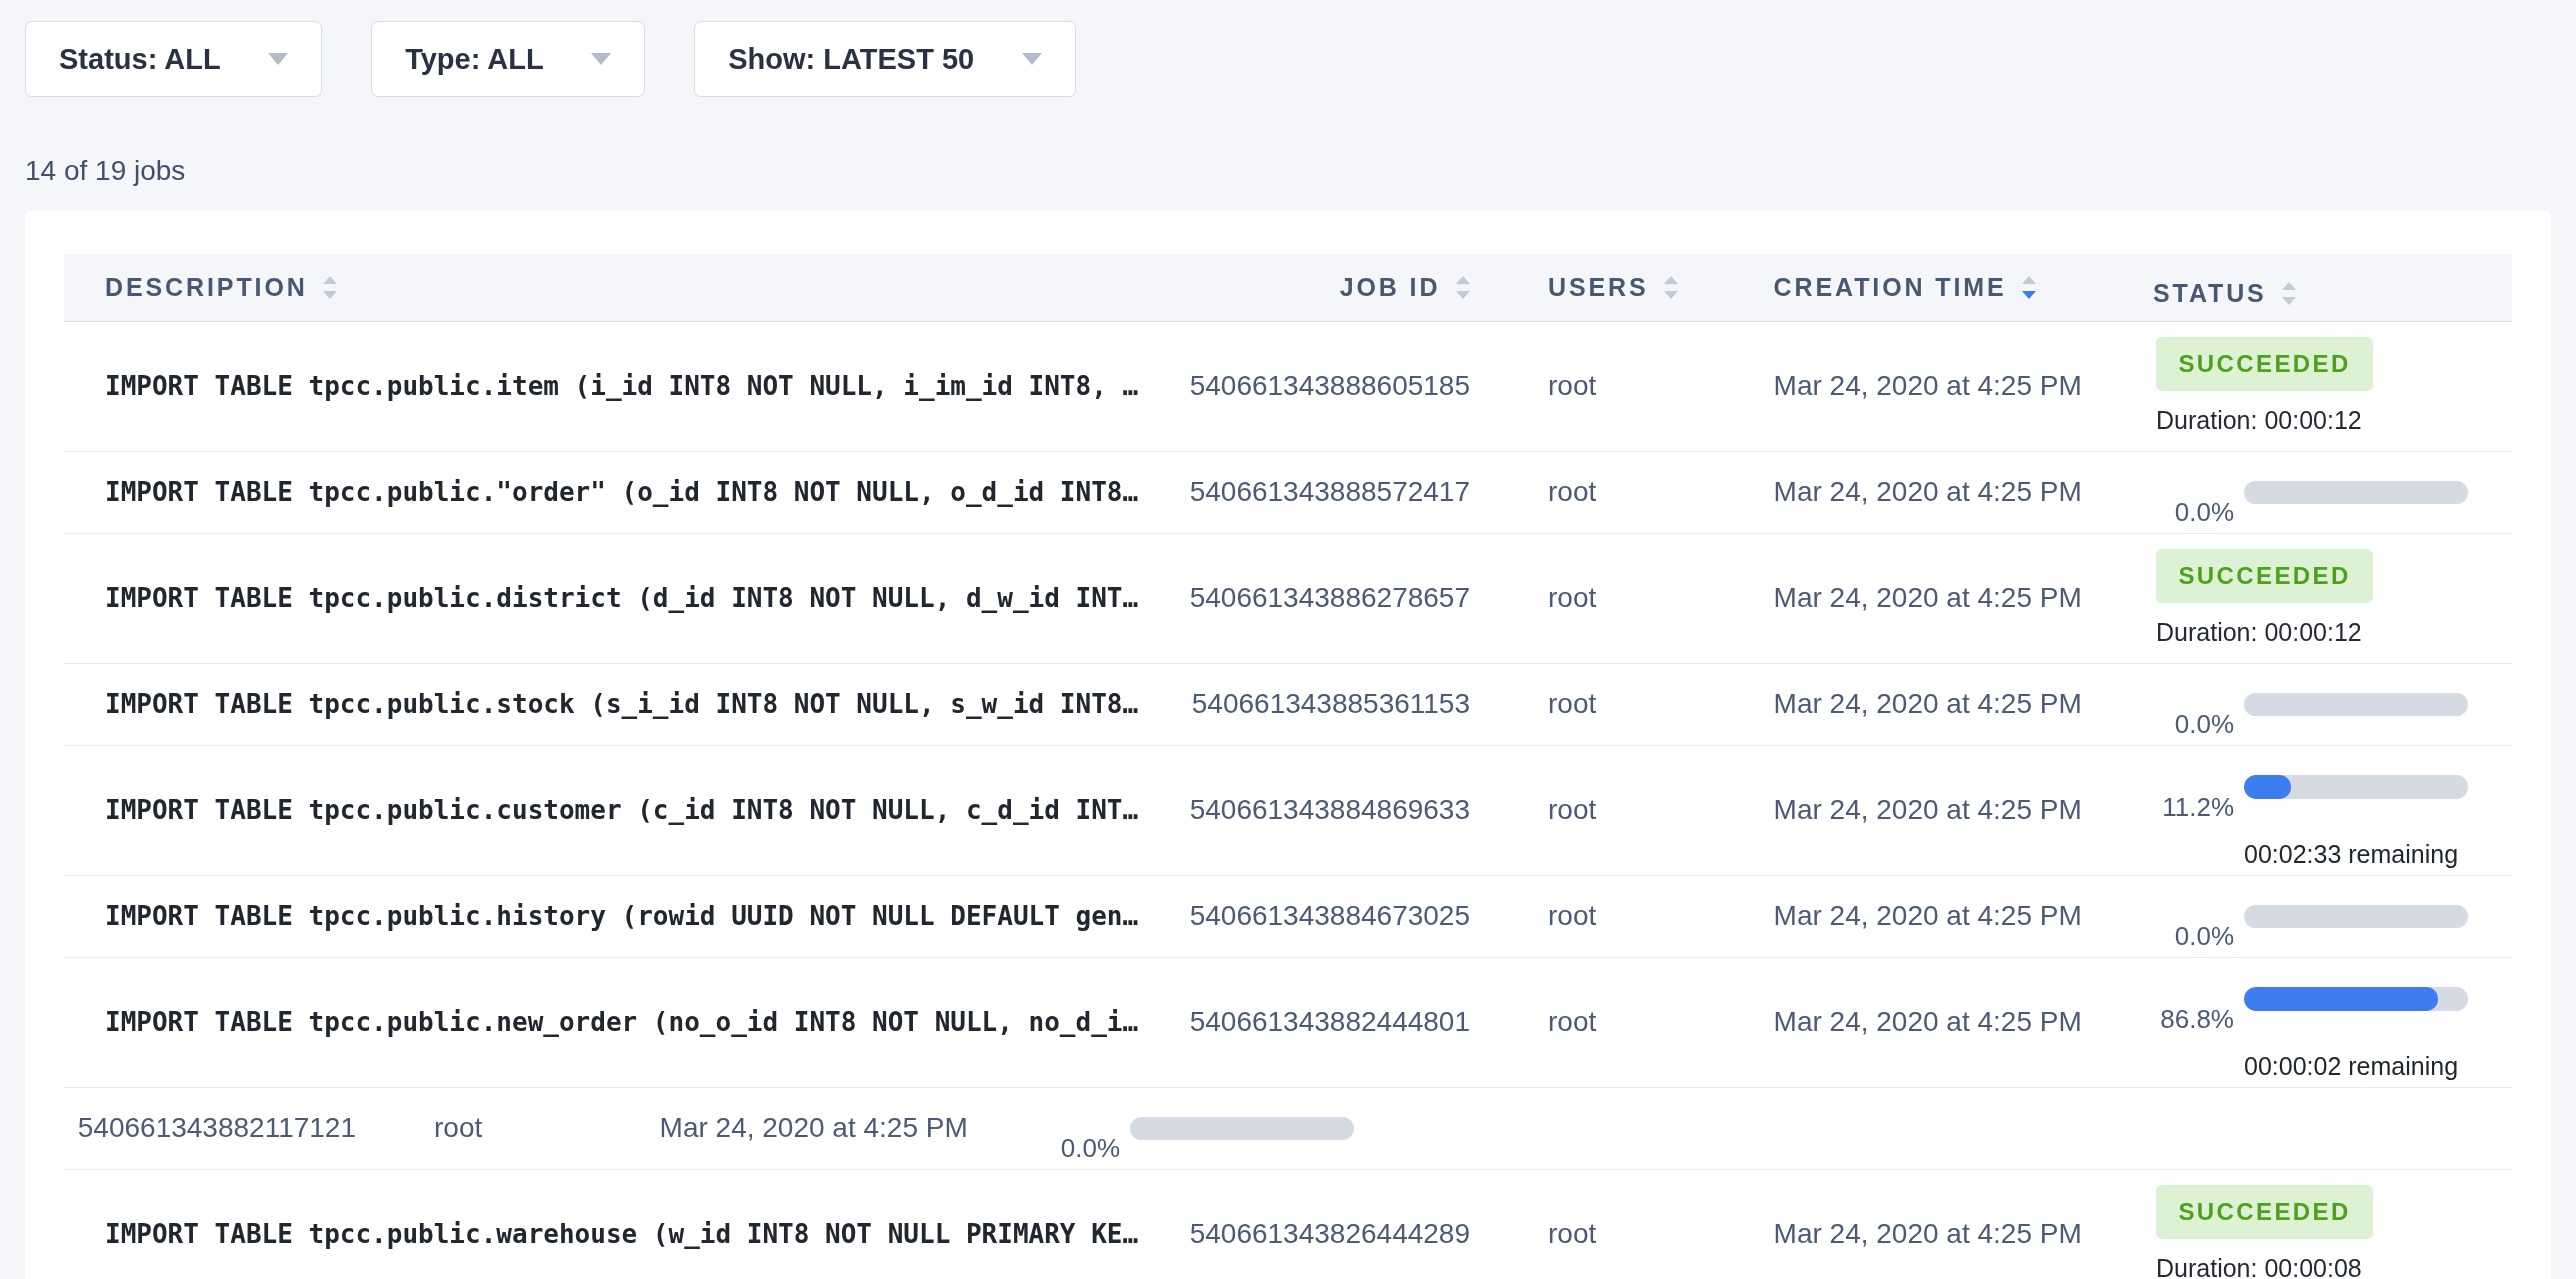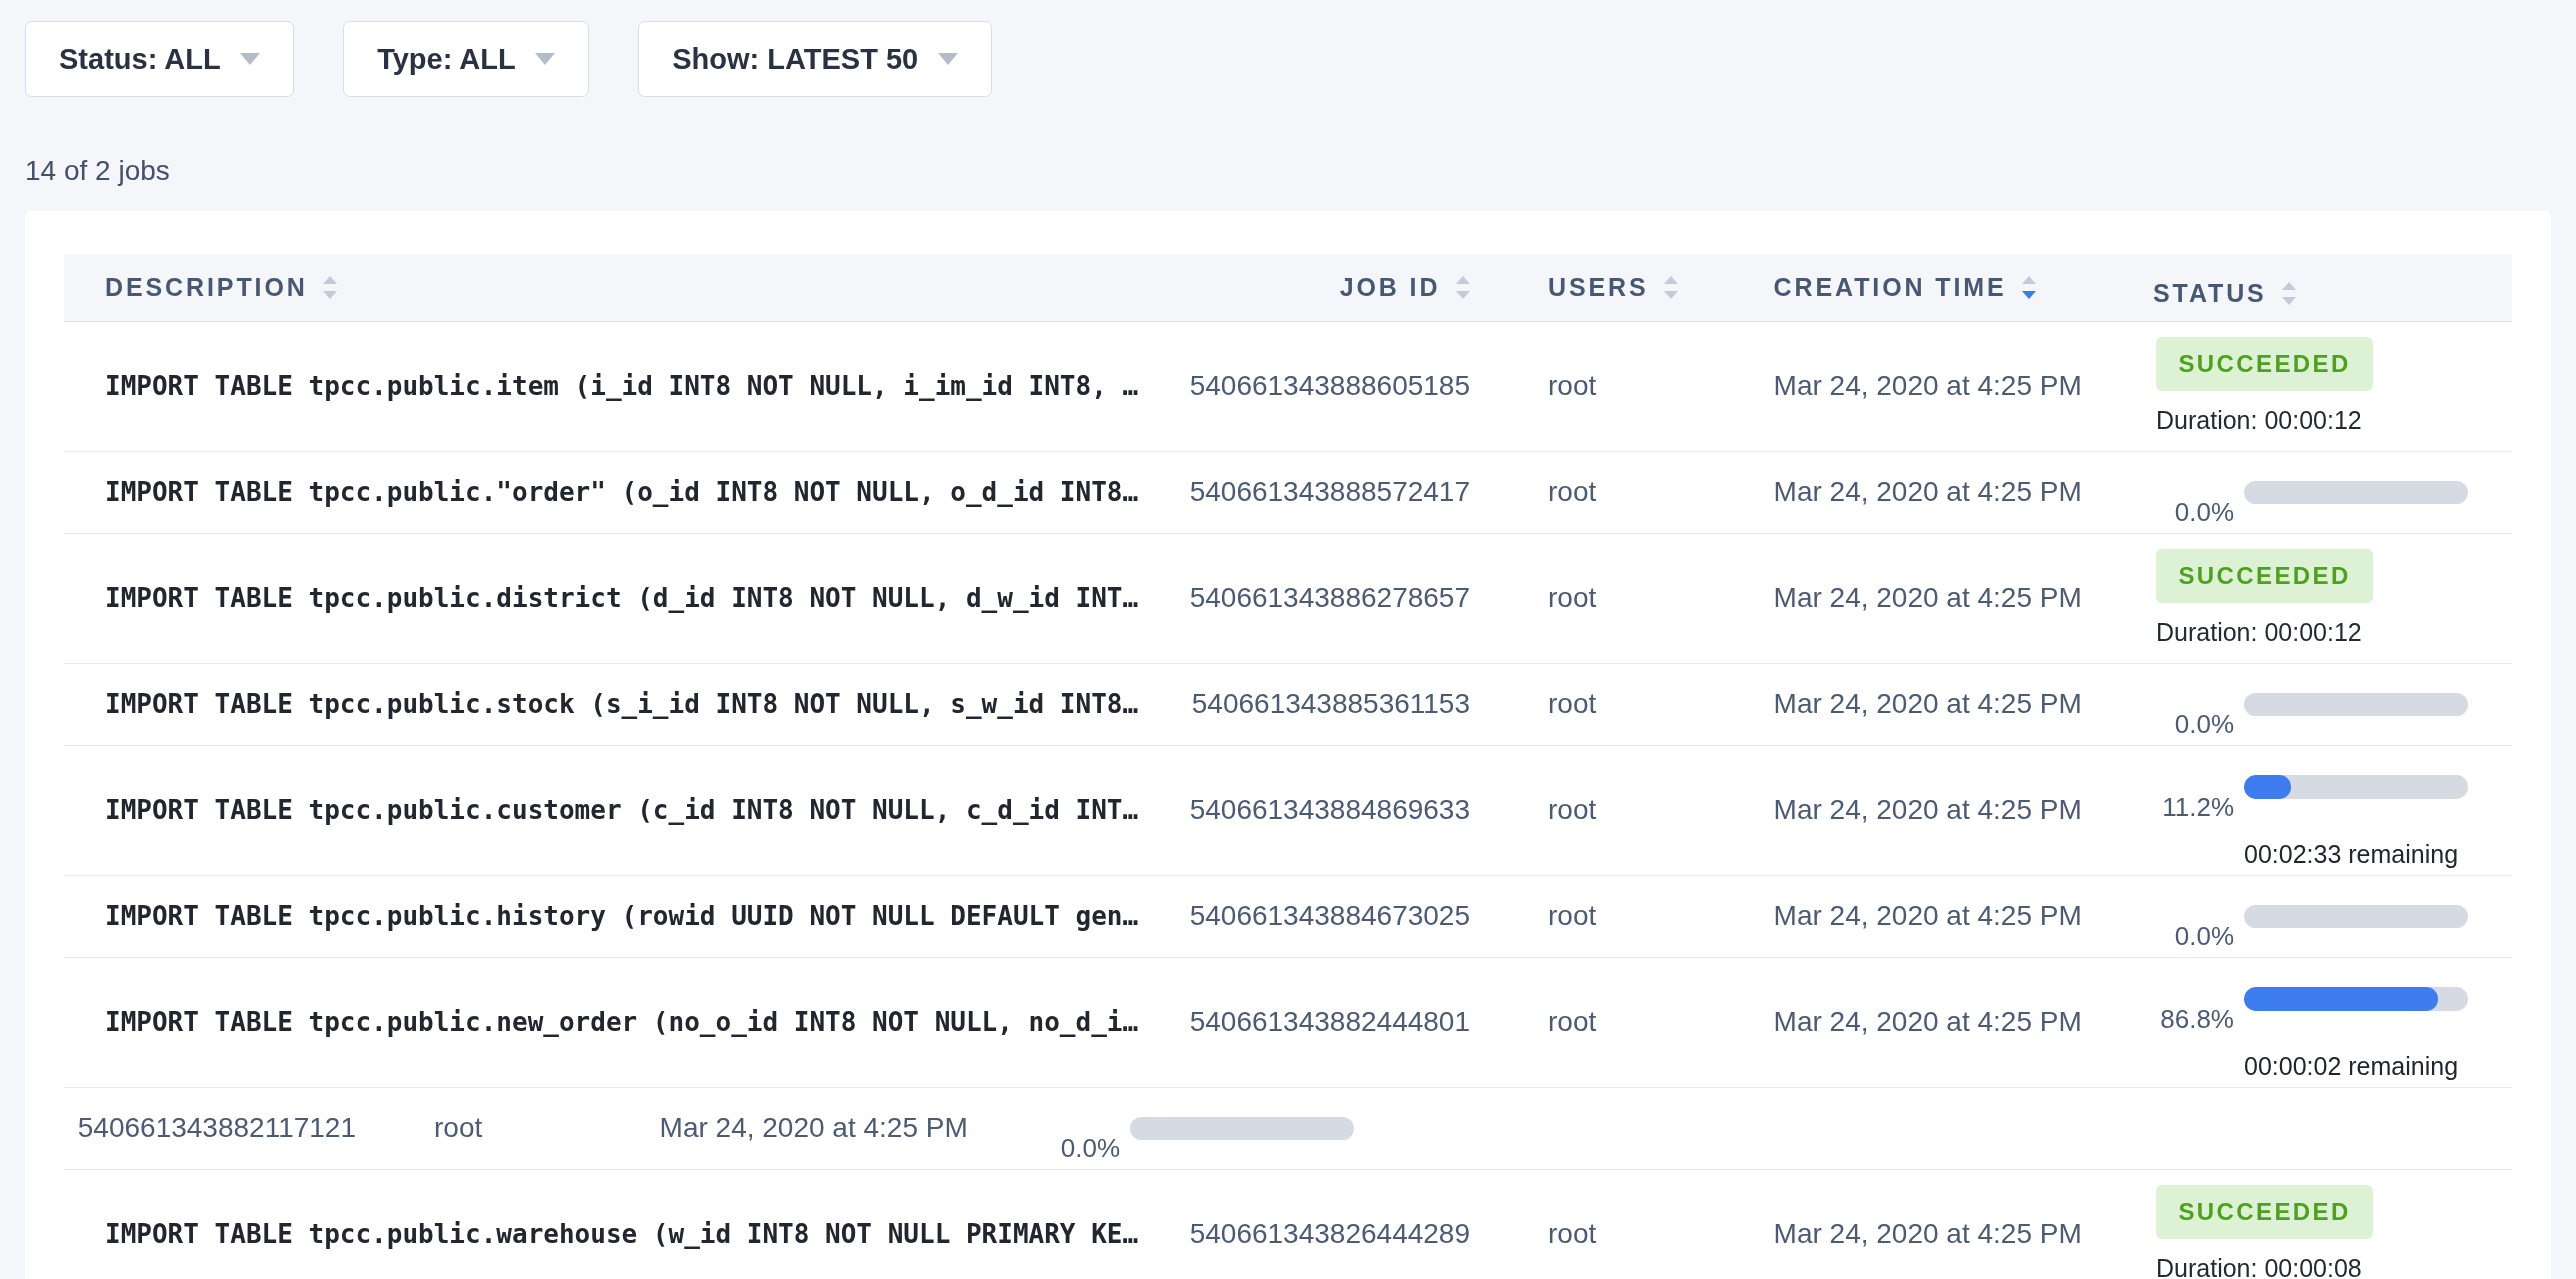--- a/index.html
+++ b/index.html
@@ -8,21 +8,21 @@
     background:#f4f6f9;
     font-family:"Liberation Sans", sans-serif;
     color:#2a3548;
   }
   
   .filter-bar { display:flex; gap:49px; padding:21.4px 0 0 25px; }
   .dropdown {
     height:76px; background:#ffffff;
     border:1.9px solid #d8dce6; border-radius:6.8px;
     display:flex; align-items:center; justify-content:center;
-    padding:0 33px; cursor:pointer;
+    padding:0 33px; cursor:pointer;gap:28px;
   }
   .dropdown .dd-label { font-size:29px; font-weight:700; color:#2a3142; white-space:nowrap; }
   .dd-caret {
     width:0; height:0; margin-left:19.5px;
     border-left:10.7px solid transparent; border-right:10.7px solid transparent;
     border-top:12.7px solid #b4bbc9;
   }
   .summary { font-size:28px; color:#44506b; padding:58px 0 0 25px; }
 
   
@@ -97,21 +97,21 @@
   <div class="dropdown">
     <span class="dd-label">Type: ALL</span>
     <span class="dd-caret"></span>
   </div>
   <div class="dropdown">
     <span class="dd-label">Show: LATEST 50</span>
     <span class="dd-caret"></span>
   </div>
 </div>
 
-<div class="summary">14 of 2 jobs</div>
+<div class="summary">14 of 19 jobs</div>
 
 <div class="card">
   <div class="jobs-table">
     <div class="thead">
       <div class="th c-desc">
         <span>DESCRIPTION</span>
         <span class="sort-arrows">
             <span class="arr arr-up"></span>
             <span class="arr arr-down"></span>
           </span>

